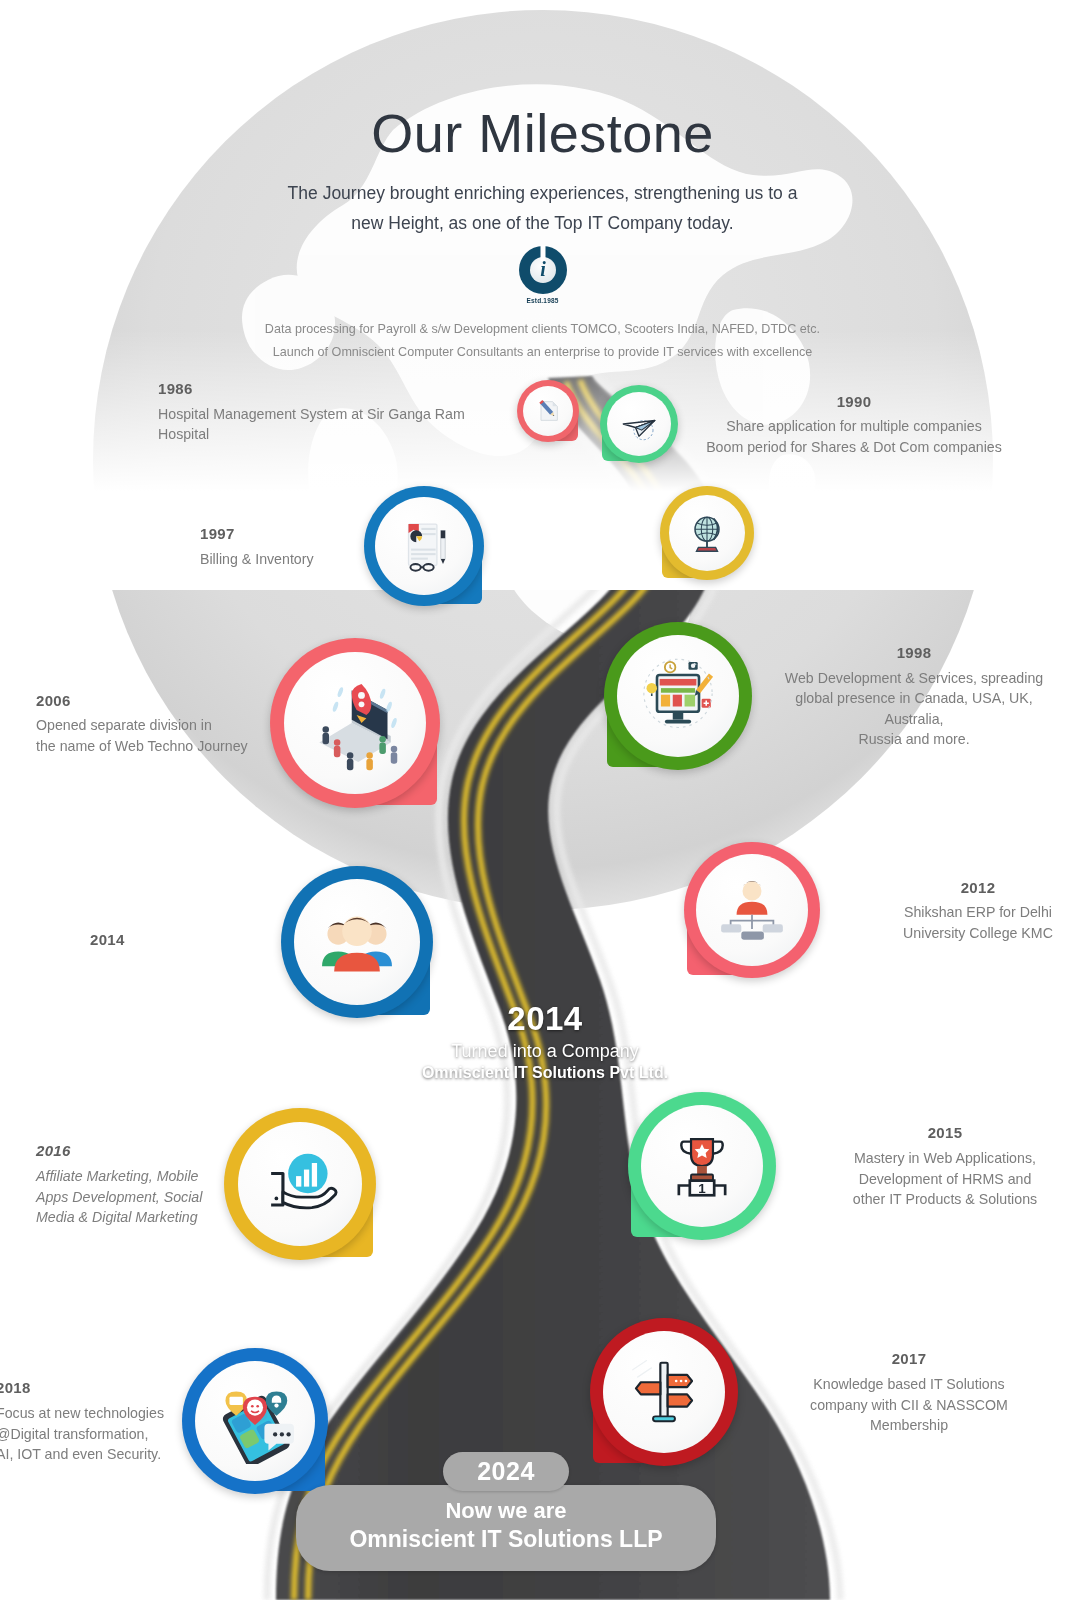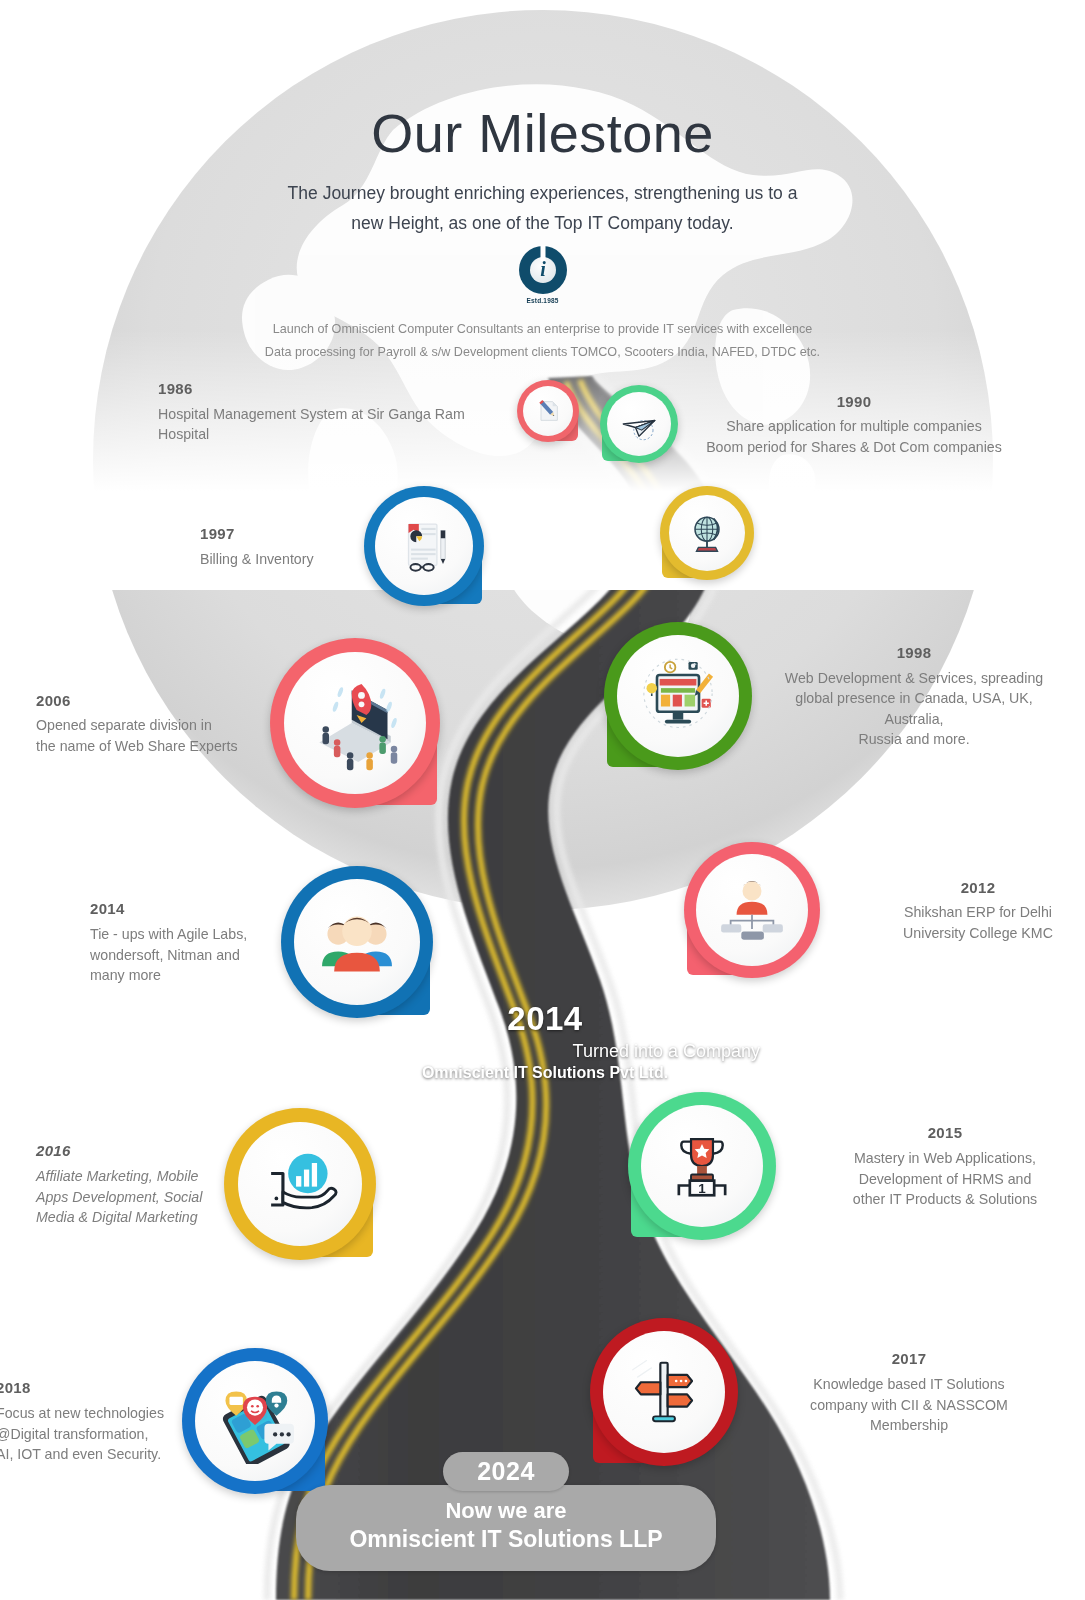--- a/index.html
+++ b/index.html
@@ -81,21 +81,21 @@
   .ms-text { line-height:1.45; }
   .ms-text.ta-right { text-align:left; }
   .ms-text.ta-left  { text-align:center; }
   .ms-year { font-size:15px; font-weight:700; color:#5f5f5f; margin-bottom:4px; letter-spacing:0.3px; }
   .ms-desc { font-size:14.2px; color:#7d7d7d; font-weight:400; }
 
   
   #center-2014 { position:absolute; left:330px; top:1002px; width:430px; text-align:center; z-index:6; color:#fff; }
   #center-2014 .c-year { font-size:33px; font-weight:700; letter-spacing:0.5px; line-height:1.05;
       text-shadow:0 1px 3px rgba(0,0,0,0.55); }
-  #center-2014 .c-line1 { font-size:18px; font-weight:400; margin-top:4px; text-shadow:0 1px 3px rgba(0,0,0,0.55);text-align:right; }
+  #center-2014 .c-line1 { font-size:18px; font-weight:400; margin-top:4px; text-shadow:0 1px 3px rgba(0,0,0,0.55); }
   #center-2014 .c-line2 { font-size:16px; font-weight:700; margin-top:2px; text-shadow:0 1px 3px rgba(0,0,0,0.55); }
 
   
   #bottom-banner { position:absolute; left:296px; top:1452px; width:420px; z-index:7; text-align:center; }
   #banner-pill-2024 {
     display:inline-block; background:#a9a9a9; color:#fff; border-radius:22px;
     padding:5px 34px; font-size:25px; font-weight:700; letter-spacing:0.5px;
     box-shadow:0 1px 3px rgba(0,0,0,0.18);
   }
   #banner-main {
@@ -139,22 +139,22 @@
   </div>
   <div id="logo-wrap">
     <div id="logo-mark">
       <div class="inner"></div>
       <div class="notch"></div>
       <div class="glyph">i</div>
     </div>
     <div id="logo-estd">Estd.1985</div>
   </div>
   <div id="launch-lines">
+    <div>Data processing for Payroll &amp; s/w Development clients TOMCO, Scooters India, NAFED, DTDC etc.</div>
     <div>Launch of Omniscient Computer Consultants an enterprise to provide IT services with excellence</div>
-    <div>Data processing for Payroll &amp; s/w Development clients TOMCO, Scooters India, NAFED, DTDC etc.</div>
   </div>
 </div>
 
 <div id="road-layer">
   <svg width="1085" height="1600" viewBox="0 0 1085 1600">
     <defs>
       <linearGradient id="asphalt" x1="0" y1="0" x2="1" y2="0">
         <stop offset="0%" stop-color="#4a4a4c"></stop>
         <stop offset="25%" stop-color="#3c3c3e"></stop>
         <stop offset="60%" stop-color="#424244"></stop>
@@ -329,21 +329,21 @@
         </svg>
       </div>
     </div>
   </div>
 </div>
 
 <div class="milestone left" style="left:36px; top:638px;">
   <div class="ms-text ta-right" style="width:218px; margin-right:16px;">
     <div class="ms-year">2006</div>
     <div class="ms-desc" style="white-space:pre-line">Opened separate division in
-the name of Web Share Experts</div>
+the name of Web Techno Journey</div>
   </div>
   <div class="pin tail-br" style="width:170px;height:170px;">
     <div class="tail" style="background:#f4646c;"></div>
     <div class="ring" style="width:170px;height:170px;background:#f4646c;padding:14px;">
       <div class="disc" style="width:142px;height:142px;">
         <svg width="104" height="104" viewBox="0 0 64 64">
           <path d="M10 44 L30 32 L54 44 L34 56 Z" fill="#d7dde2"></path>
           <path d="M30 32 L54 44 L54 40 L30 28 Z" fill="#c3cbd2"></path>
           <path d="M30 12 L52 24 L52 42 L30 30 Z" fill="#27374a"></path>
           <path d="M30 12 L52 24 L52 26 L30 14 Z" fill="#5d7893"></path>
@@ -429,23 +429,20 @@
     <div class="ms-year">1998</div>
     <div class="ms-desc" style="white-space:pre-line">Web Development &amp; Services, spreading
 global presence in Canada, USA, UK, Australia,
 Russia and more.</div>
   </div>
 </div>
 
 <div class="milestone left" style="left:90px; top:866px;">
   <div class="ms-text ta-right" style="width:175px; margin-right:16px;">
     <div class="ms-year">2014</div>
-    <div class="ms-desc" style="white-space:pre-line">Tie - ups with Agile Labs,
-wondersoft, Nitman and
-many more</div>
   </div>
   <div class="pin tail-br" style="width:152px;height:152px;">
     <div class="tail" style="background:#1172b4;"></div>
     <div class="ring" style="width:152px;height:152px;background:#1172b4;padding:13px;">
       <div class="disc" style="width:126px;height:126px;">
         <svg width="86" height="86" viewBox="0 0 64 64">
           <g>
             <circle cx="18" cy="26" r="8" fill="#f6d9ba"></circle>
             <path d="M10 22 q8 -9 16 0 q-3 -3 -8 -3 q-5 0 -8 3 z" fill="#4a3328"></path>
             <path d="M6 50 q0 -11 12 -11 q12 0 12 11 z" fill="#2fa86a"></path>

